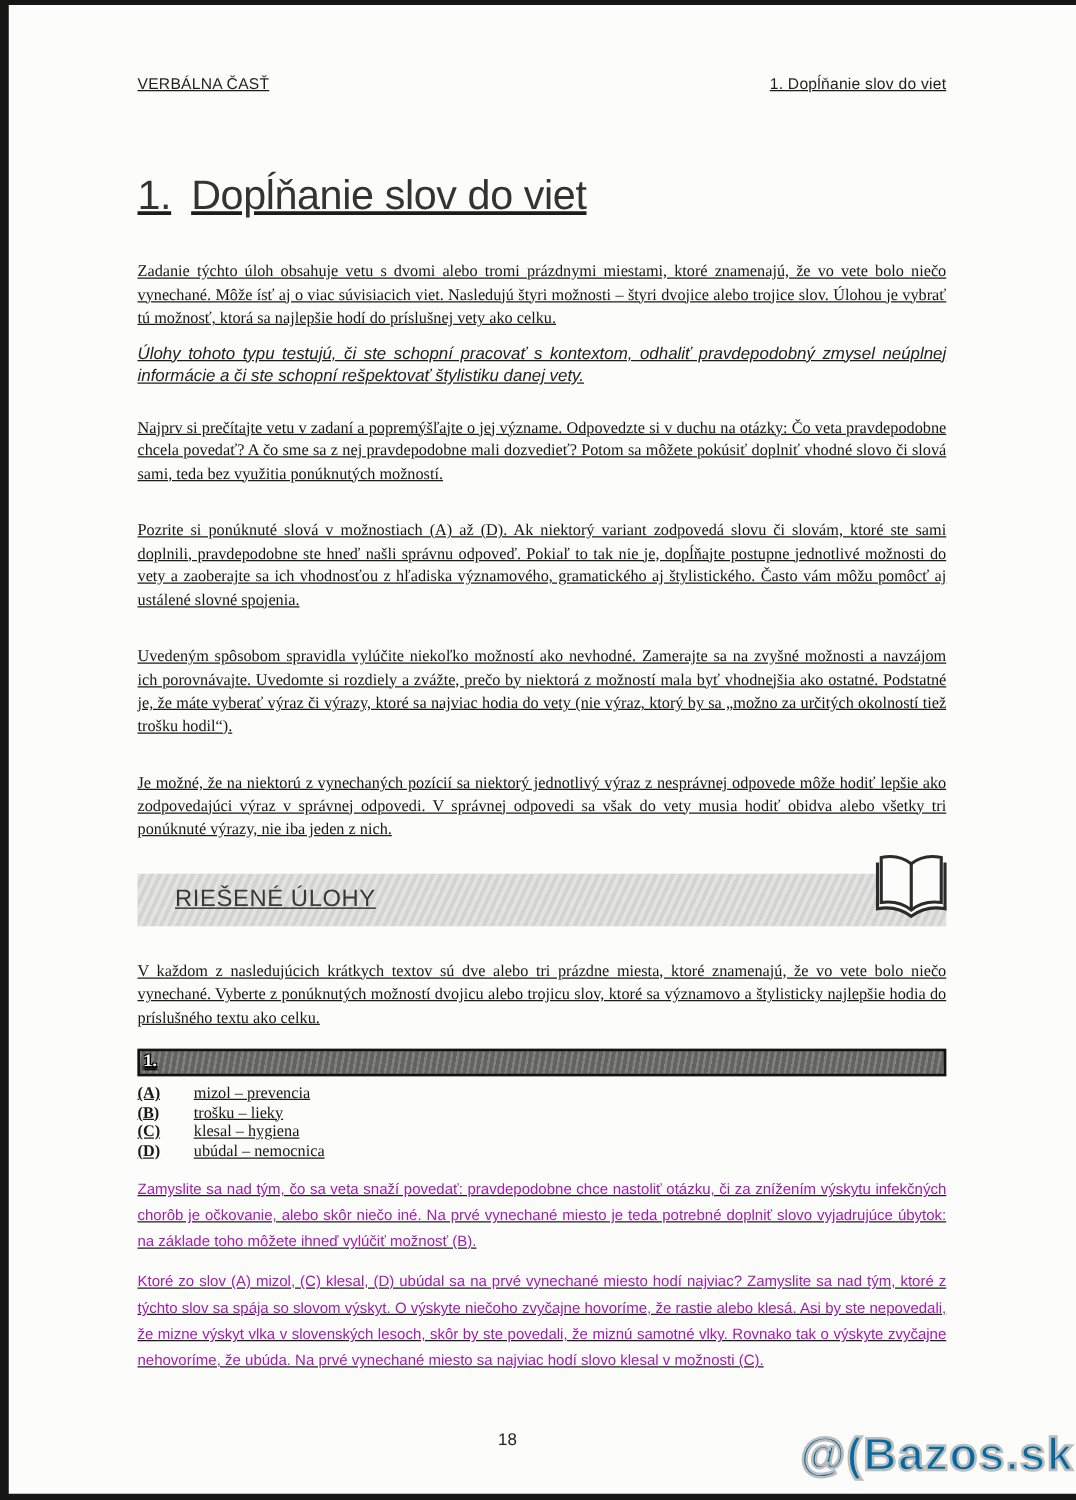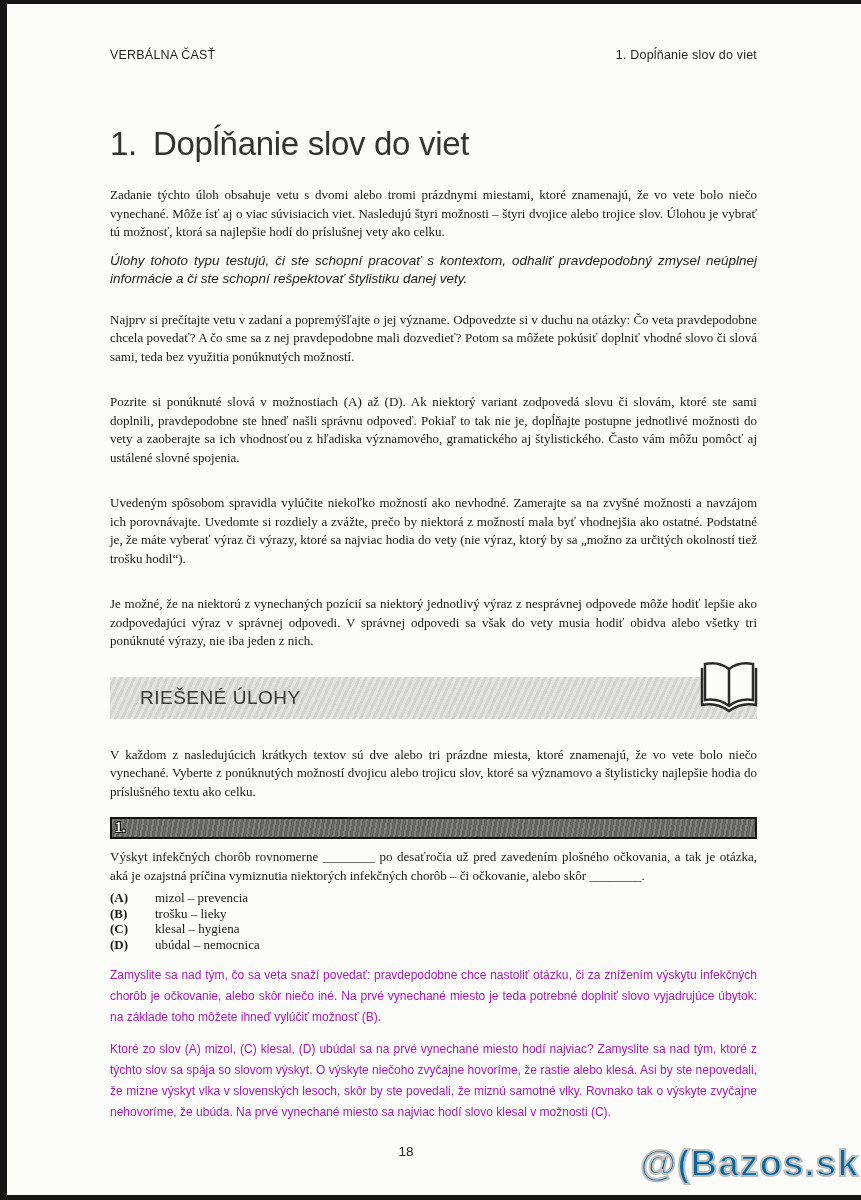--- a/index.html
+++ b/index.html
@@ -11,21 +11,21 @@
     overflow:hidden;
   }
   .page{
     position:absolute;
     left:7px;top:4px;right:0;bottom:5px;
     background:#fcfcfb;
     color:#1c1c1c;
   }
   .content{
     position:absolute;
-    left:103px;right:104px;top:0;
+    left:103px;right:104px;top:12px;text-decoration:underline;
   }
   .running-header{
     margin-top:44px;
     display:flex;justify-content:space-between;
     font-size:12.5px;letter-spacing:.2px;color:#1f1f1f;
   }
   .title{
     margin:64px 0 0 0;
     font-weight:400;
     font-size:33px;
@@ -44,21 +44,21 @@
     font-family:"Liberation Sans", sans-serif;
     font-style:italic;
     font-size:13.5px;line-height:18.5px;
     text-align:justify;color:#222;
   }
   .sans{
     font-family:"Liberation Sans", sans-serif;
     font-size:12px;line-height:21px;
     text-align:justify;color:#a21caf;
   }
-  .mt-p1{margin-top:24px;}
+  .mt-p1{margin-top:34px;}
   .mt-p2{margin-top:10px;}
   .section{position:relative;margin-top:42px;}
   .section.second{margin-top:26px;text-align:right;}
   .section-bar{
     height:42px;
     background:#dadad8;
     background-image:repeating-linear-gradient(115deg, rgba(255,255,255,.25) 0 3px, rgba(0,0,0,.03) 3px 6px);
     display:flex;align-items:center;
   }
   .section-label{
@@ -146,21 +146,20 @@
         </svg>
       </span>
     </div>
 
     <p class="serif mt-body">V každom z nasledujúcich krátkych textov sú dve alebo tri prázdne miesta, ktoré znamenajú, že vo vete bolo niečo vynechané. Vyberte z ponúknutých možností dvojicu alebo trojicu slov, ktoré sa významovo a štylisticky najlepšie hodia do príslušného textu ako celku.</p>
 
     <div class="exercise-bar">
       <span class="exercise-num">1.</span>
     </div>
 
-    <p class="serif mt-ex">Výskyt infekčných chorôb rovnomerne ________ po desaťročia už pred zavedením plošného očkovania, a tak je otázka, aká je ozajstná príčina vymiznutia niektorých infekčných chorôb – či očkovanie, alebo skôr ________.</p>
 
     <div class="options">
       <div class="option-row">
         <span class="opt-label">(A)</span>
         <span class="opt-text">mizol – prevencia</span>
       </div>
       <div class="option-row">
         <span class="opt-label">(B)</span>
         <span class="opt-text">trošku – lieky</span>
       </div>

